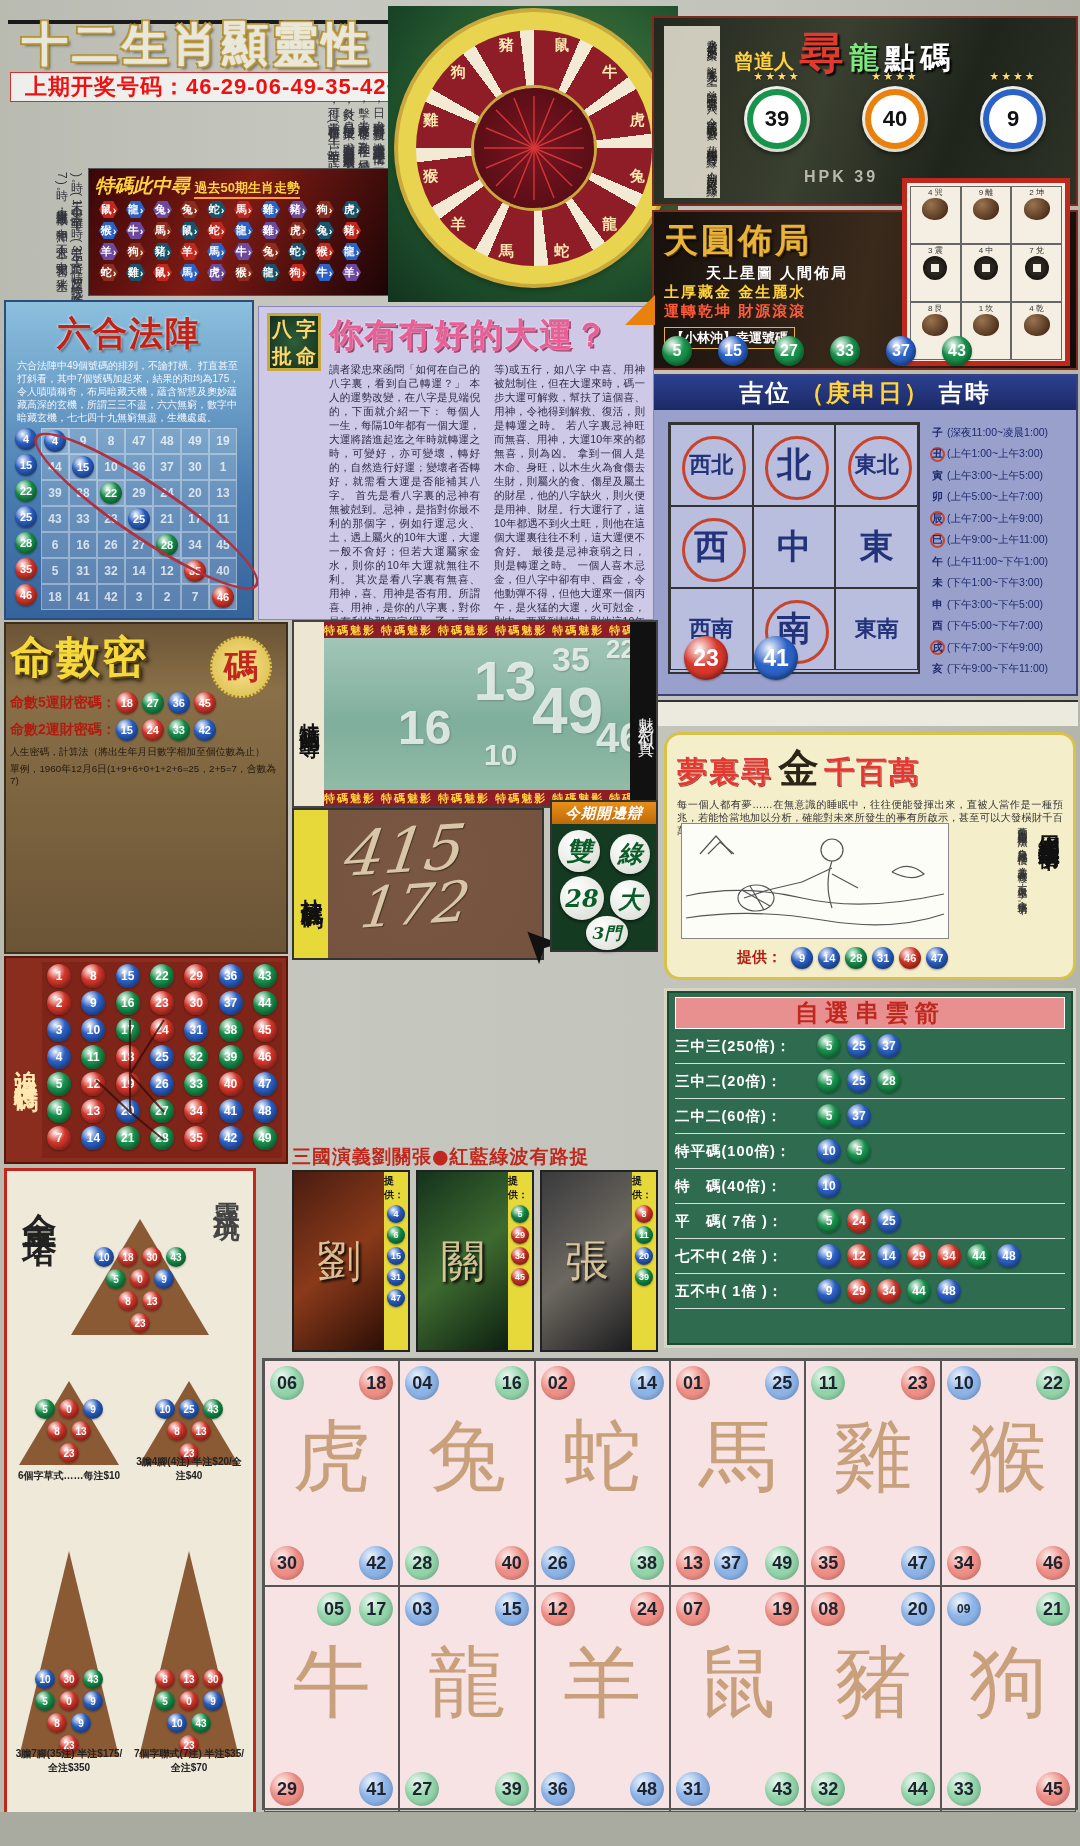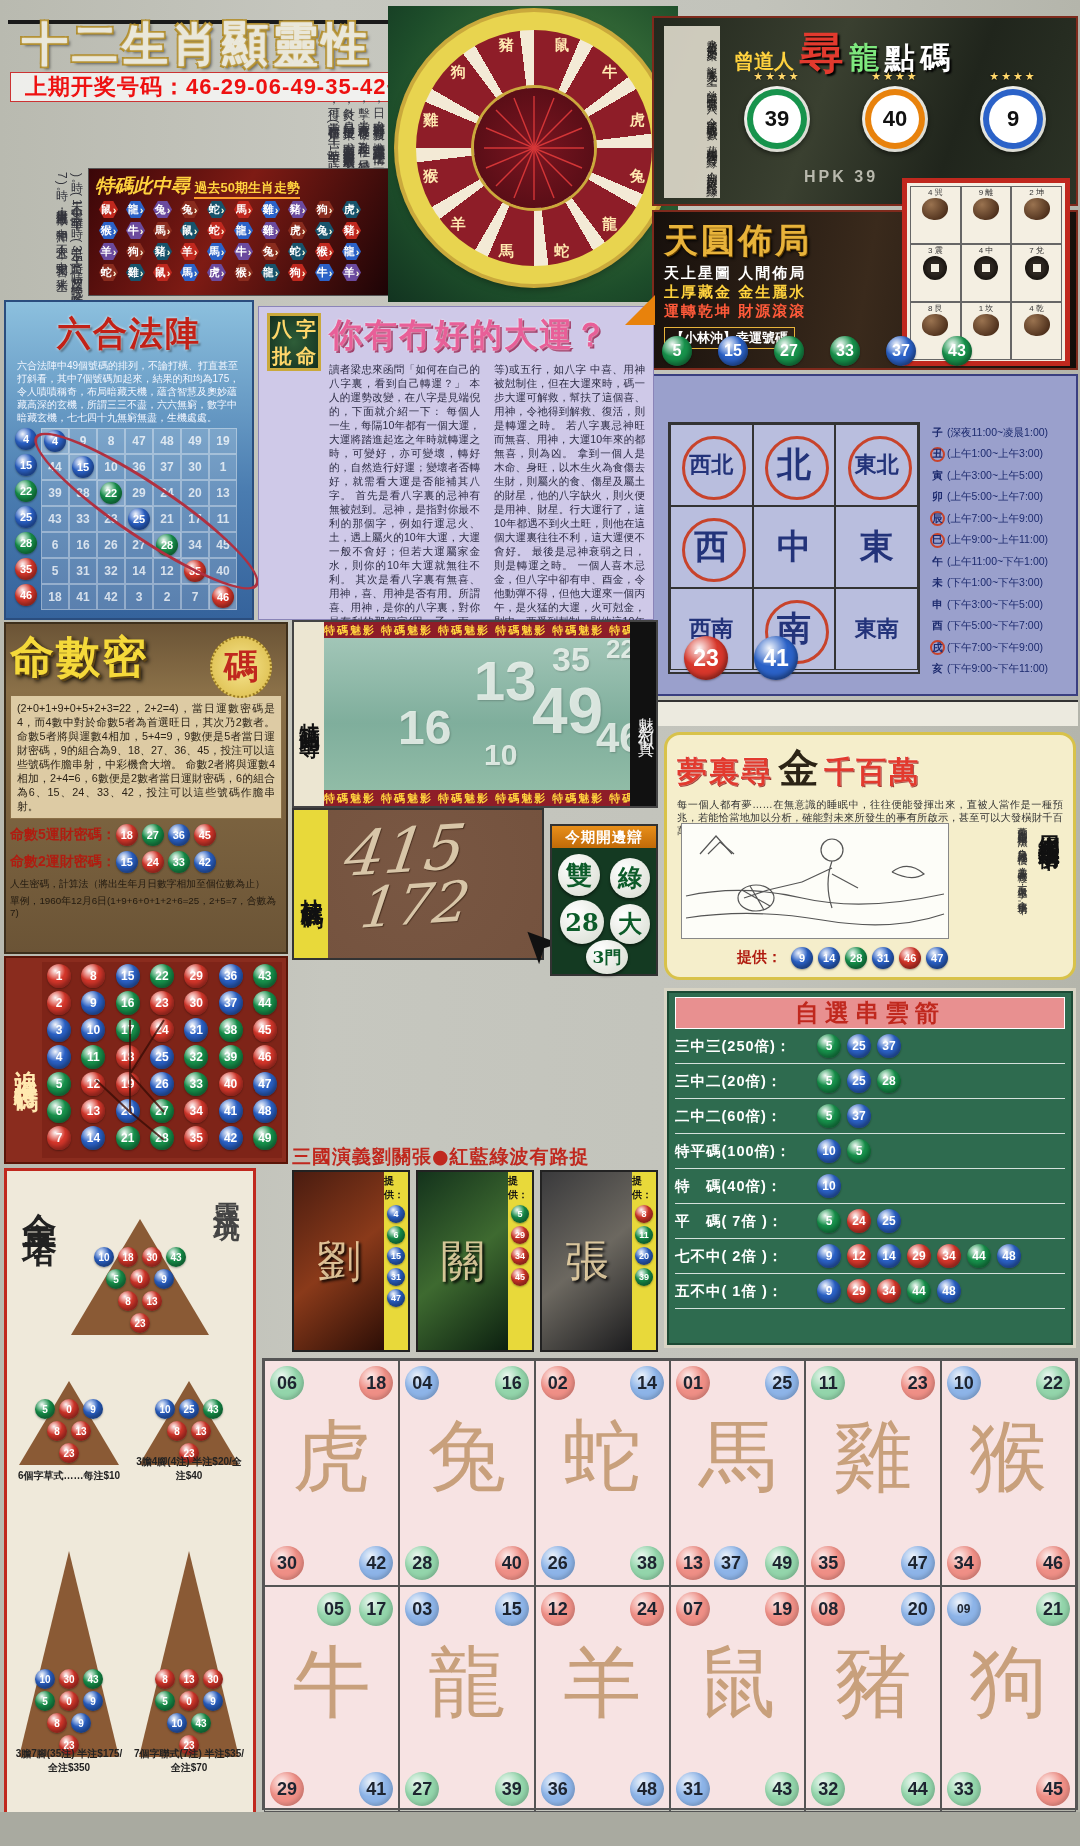--- a/index.html
+++ b/index.html
@@ -137,21 +137,21 @@
   #mei .rstrip{width:26px;background:#111;color:#eee;font-size:16px;text-align:center;padding-top:10px;letter-spacing:6px;}
   
   #fuji{left:292px;top:808px;width:252px;height:152px;border:2px solid #333;display:flex;}
   #fuji .ys{width:34px;background:#e8d93a;color:#111;text-align:center;font-size:22px;font-weight:bold;
     font-family:"DejaVu Serif",serif;padding-top:6px;letter-spacing:3px;}
   #fuji .board{position:relative;flex:1;background:radial-gradient(circle at 40% 40%,#86655048,transparent),#74523e;}
   #fuji .scrawl{position:absolute;color:#d8c6a8;font-family:"DejaVu Serif",serif;font-style:italic;
     transform:skewX(-12deg) rotate(-4deg);text-shadow:1px 1px 1px #4a3020;}
   #fuji .arrow{position:absolute;right:-16px;bottom:-14px;font-size:46px;color:#111;transform:rotate(225deg);}
   
-  #kai{left:550px;top:824px;width:108px;height:152px;background:#143a22;border:2px solid #333;}
+  #kai{left:550px;top:800px;width:108px;height:152px;background:#143a22;border:2px solid #333;font-style:italic;}
   #kai header{background:linear-gradient(#e88f1a,#c06a08);color:#fff;font-weight:bold;font-size:14.5px;
     text-align:center;height:22px;line-height:22px;letter-spacing:1px;font-family:"DejaVu Serif",serif;}
   .kcirc{position:absolute;border-radius:50%;background:radial-gradient(circle at 35% 30%,#fff,#dfe3da 75%);
     display:flex;align-items:center;justify-content:center;font-weight:bold;color:#0c5c2a;
     font-family:"DejaVu Serif",serif;box-shadow:0 2px 3px rgba(0,0,0,.5);}
   
   #meng{left:664px;top:732px;width:412px;height:248px;background:#f5eecb;border:3px solid #d8c24a;border-radius:16px;padding:6px 10px;}
   #meng .ttl{font-family:"DejaVu Serif",serif;font-weight:bold;white-space:nowrap;}
   #meng .ttl .a{font-size:30px;color:#e23a2e;text-shadow:0 0 2px #fff,1px 1px 0 #8a1a10;letter-spacing:2px;}
   #meng .ttl .gold{font-size:40px;color:#2c2416;}
@@ -284,21 +284,21 @@
           <div class="ring" style="box-shadow: rgb(43, 98, 200) 0px 0px 0px 6px;">9</div>
         </div>
       </div>
     <div class="abs" id="hpk" style="left:150px;top:150px;">HPK 39</div>
   </div>
 
   <div class="abs" id="tian">
     <div style="position:relative;width:246px;padding:6px 10px;">
       <div class="ttl">天圓佈局</div>
       <div id="tianlines">
-          <div class="line" style="color: rgb(255, 255, 255);">天上星圖 人間佈局</div>
+          <div class="line" style="color: rgb(255, 255, 255); text-align: center;">天上星圖 人間佈局</div>
           <div class="line" style="color: rgb(255, 210, 62);">土厚藏金 金生麗水</div>
           <div class="line" style="color: rgb(255, 90, 58);">運轉乾坤 財源滾滾</div>
         </div>
       <div class="tag">【小林沖】幸運號碼</div>
     </div>
     <div id="bagua" style="display: grid; grid-template-columns: repeat(3, 1fr); grid-auto-rows: 58px;">
         <div class="cell"><div>4 巽</div><span class="stone"></span></div>
         <div class="cell"><div>9 離</div><span class="stone"></span></div>
         <div class="cell"><div>2 坤</div><span class="stone"></span></div>
         <div class="cell"><div>3 震</div><span class="coin"></span></div>
@@ -312,20 +312,25 @@
         <span class="ball g" style="width: 30px; height: 30px; font-size: 16px;">5</span>
         <span class="ball b" style="width: 30px; height: 30px; font-size: 16px;">15</span>
         <span class="ball g" style="width: 30px; height: 30px; font-size: 16px;">27</span>
         <span class="ball g" style="width: 30px; height: 30px; font-size: 16px;">33</span>
         <span class="ball b" style="width: 30px; height: 30px; font-size: 16px;">37</span>
         <span class="ball g" style="width: 30px; height: 30px; font-size: 16px;">43</span>
       </div>
   </div>
 
   <div class="abs" id="jiwei">
+    <header>
+      <span>吉位</span>
+      <span class="yel">（庚申日）</span>
+      <span>吉時</span>
+    </header>
     <div id="dirgrid" style="display:grid;grid-template-columns:repeat(3,1fr);grid-auto-rows:82px;">
         <div class="dc redring" style="font-size: 22px;">西北</div>
         <div class="dc redring" style="font-size: 34px;">北</div>
         <div class="dc redring" style="font-size: 22px;">東北</div>
         <div class="dc redring" style="font-size: 34px;">西</div>
         <div class="dc" style="font-size: 34px;">中</div>
         <div class="dc" style="font-size: 34px;">東</div>
         <div class="dc" style="font-size: 22px;">西南</div>
         <div class="dc redring" style="font-size: 34px;">南</div>
         <div class="dc" style="font-size: 22px;">東南</div>
@@ -481,21 +486,20 @@
     <div class="body">
       <span>讀者梁忠來函問「如何在自己的八字裏，看到自己轉運？」 本人的運勢改變，在八字是見端倪的，下面就介紹一下： 每個人一生，每隔10年都有一個大運，大運將踏進起迄之年時就轉運之時，可變好，亦可變壞，轉好的，自然造行好運；變壞者否轉好，就需看大運是否能補其八字。 首先是看八字裏的忌神有無被尅到。忌神，是指對你最不利的那個字，例如行運忌火、土，遇上屬火的10年大運，大運一般不會好；但若大運屬家金水，則你的10年大運就無往不利。 其次是看八字裏有無喜、用神，喜、用神是否有用。所謂喜、用神，是你的八字裏，對你最有利的那個字(甲、乙、丙、丁……或子、丑、寅、卯……等)或五行，如八字</span>
       <span>中喜、用神被尅制住，但在大運來時，碼一步大運可解救，幫扶了這個喜、用神，令祂得到解救、復活，則是轉運之時。 若八字裏忌神旺而無喜、用神，大運10年來的都無喜，則為凶。 拿到一個人是木命、身旺，以木生火為食傷去生財，則屬火的食、傷星及屬土的財星，他的八字缺火，則火便是用神、財星。行大運行了，這10年都遇不到火土旺，則他在這個大運裏往往不利，這大運便不會好。 最後是忌神衰弱之日，則是轉運之時。 一個人喜木忌金，但八字中卻有申、酉金，令他動彈不得，但他大運來一個丙午，是火猛的大運，火可尅金，則申、酉受到剋制，則他這10年大旺矣。</span>
     </div>
     <div class="sign">●易新天</div>
   </div>
 
   <div class="abs" id="ming">
     <span class="ttl">命數密</span>
     <div id="mingseal">碼</div>
-    <div class="paper2">(2+0+1+9+0+5+2+3=22，2+2=4)，當日運數密碼是4，而4數中對於命數5者為首選旺日，其次乃2數者。 命數5者將與運數4相加，5+4=9，9數便是5者當日運財密碼，9的組合為9、18、27、36、45，投注可以這些號碼作膽串射，中彩機會大增。 命數2者將與運數4相加，2+4=6，6數便是2數者當日運財密碼，6的組合為6、15、24、33、42，投注可以這些號碼作膽串射。</div>
     <div id="mingrows">
         <div class="mrow"><span>命數5運財密碼：</span><span class="ball r" style="width: 22px; height: 22px; font-size: 11px; margin-right: 4px;">18</span><span class="ball g" style="width: 22px; height: 22px; font-size: 11px; margin-right: 4px;">27</span><span class="ball b" style="width: 22px; height: 22px; font-size: 11px; margin-right: 4px;">36</span><span class="ball r" style="width: 22px; height: 22px; font-size: 11px; margin-right: 4px;">45</span></div>
         <div class="mrow"><span>命數2運財密碼：</span><span class="ball b" style="width: 22px; height: 22px; font-size: 11px; margin-right: 4px;">15</span><span class="ball r" style="width: 22px; height: 22px; font-size: 11px; margin-right: 4px;">24</span><span class="ball g" style="width: 22px; height: 22px; font-size: 11px; margin-right: 4px;">33</span><span class="ball b" style="width: 22px; height: 22px; font-size: 11px; margin-right: 4px;">42</span></div>
       </div>
     <div class="foot">人生密碼，計算法（將出生年月日數字相加至個位數為止）</div>
     <div class="foot">單例，1960年12月6日(1+9+6+0+1+2+6=25，2+5=7，合數為7)</div>
   </div>
 
   <div class="abs" id="mei">
     <div class="lstrip vtxt">特碼此中尋</div>

